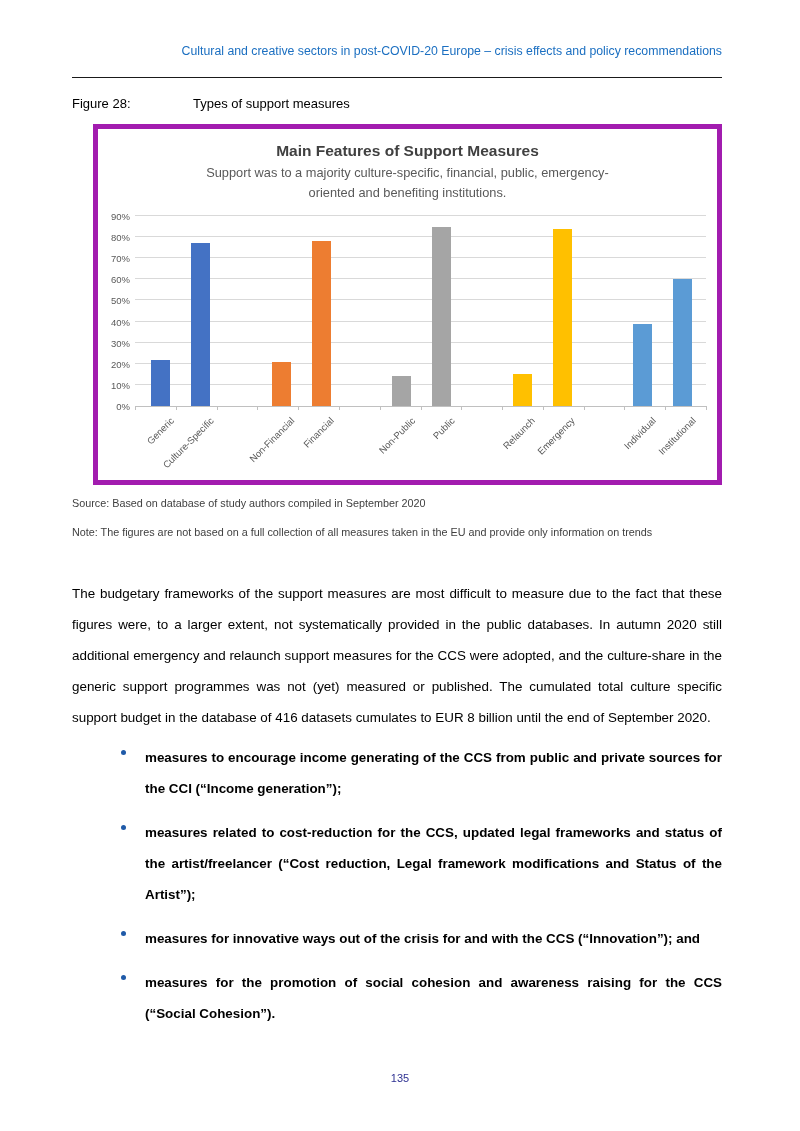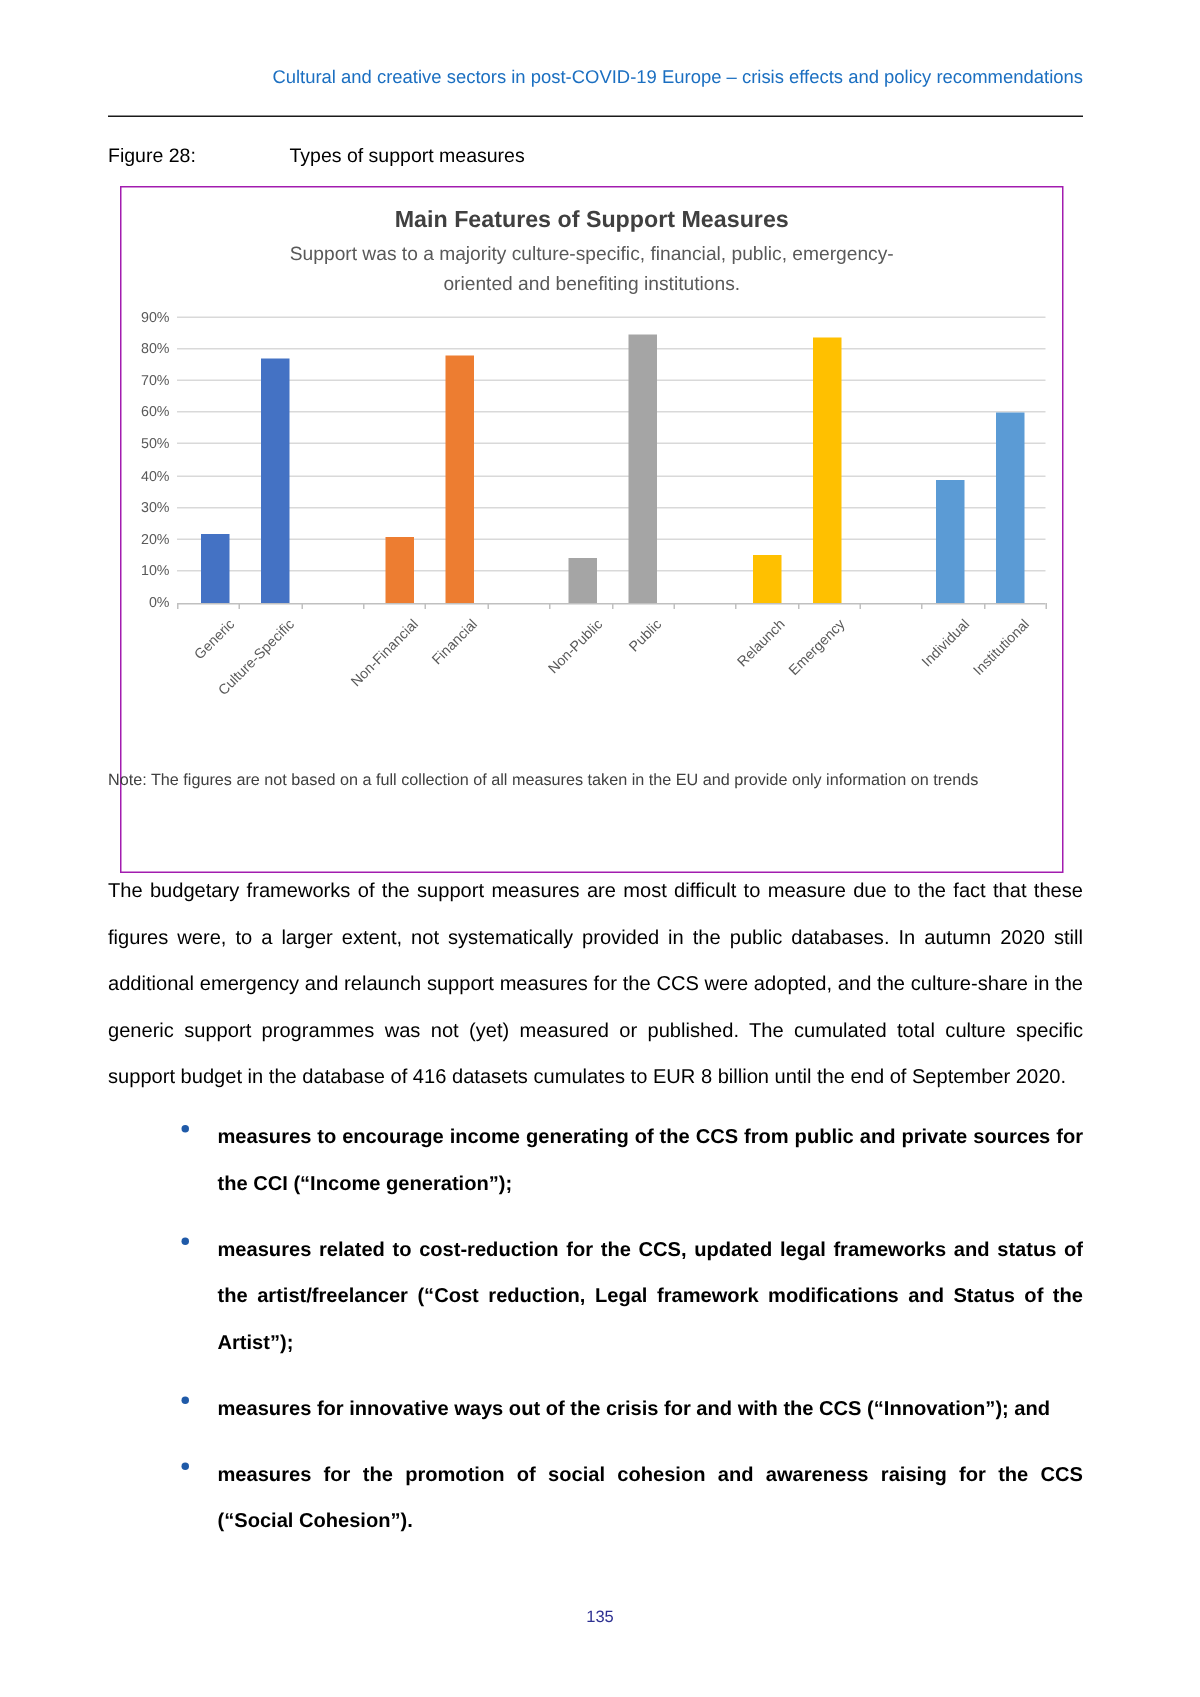--- a/index.html
+++ b/index.html
@@ -11,22 +11,22 @@
                     text-align:right; font-size:12.3px; color:#1B6FC1; }
   .header-rule { position:absolute; top:77px; left:72px; right:78px;
                  border-top:1.3px solid #1a1a1a; }
 
   
   .figure-caption { position:absolute; top:96px; left:72px; font-size:13px;
                     font-weight:normal; color:#000; }
   .fig-label { display:inline-block; width:121px; }
 
   
-  .chart-box { position:absolute; top:124px; left:80px; width:629px; height:458px;
-               border:1px solid #a21caf; background:#fff; box-sizing:border-box; }
+  .chart-box { position:absolute; top:124px; left:93px; width:629px; height:361px;
+               border:5px solid #a21caf; background:#fff; box-sizing:border-box; }
   .chart-title { margin-top:13px; text-align:center; font-size:15.5px;
                  font-weight:bold; color:#404040; }
   .chart-subtitle { margin-top:3px; text-align:center; font-size:12.8px;
                     color:#595959; line-height:1.55; }
   .chart-area { position:absolute; top:87px; left:0; right:11px; bottom:0; display:flex; }
   .y-axis { width:37px; position:relative; height:190px; flex:0 0 37px; }
   .ytick { position:absolute; right:5px; transform:translateY(50%);
            font-size:9.5px; color:#595959; }
   .plot-wrap { flex:1; position:relative; }
   .plot { position:relative; height:190px; border-bottom:1px solid #C0C0C0; }
@@ -59,21 +59,21 @@
 
   
   .footer-page-number { position:absolute; top:1072px; left:0; right:0;
                         text-align:center; font-size:11px; color:#2E3192; }
 </style>
 </head>
 <body>
 
 <div class="page">
 
-  <div class="running-header">Cultural and creative sectors in post-COVID-19 Europe – crisis effects and policy recommendations</div>
+  <div class="running-header">Cultural and creative sectors in post-COVID-20 Europe – crisis effects and policy recommendations</div>
   <div class="header-rule"></div>
 
   <div class="figure-caption">
     <span class="fig-label">Figure 28:</span><span class="fig-title">Types of support measures</span>
   </div>
 
   <div class="chart-box">
     <div class="chart-title">Main Features of Support Measures</div>
     <div class="chart-subtitle">
       <div>Support was to a majority culture-specific, financial, public, emergency-</div>
@@ -181,20 +181,21 @@
               <div class="xlabel-cell">
                 <span class="xlabel">Institutional</span>
               </div>
             </div>
           </div>
       </div>
     </div>
   </div>
 
   <div class="source-note">
+    <div class="source">Source: Based on database of study authors compiled in September 2020</div>
     <div class="note">Note: The figures are not based on a full collection of all measures taken in the EU and provide only information on trends</div>
   </div>
 
   <div class="body-text">
     <p>The budgetary frameworks of the support measures are most difficult to measure due to the fact that these figures were, to a larger extent, not systematically provided in the public databases. In autumn 2020 still additional emergency and relaunch support measures for the CCS were adopted, and the culture-share in the generic support programmes was not (yet) measured or published. The cumulated total culture specific support budget in the database of 416 datasets cumulates to EUR 8 billion until the end of September 2020.</p>
 
     <div class="bullet">
       <span class="bullet-dot"></span>
       <span>measures to encourage income generating of the CCS from public and private sources for the CCI (“Income generation”);</span>
     </div>

